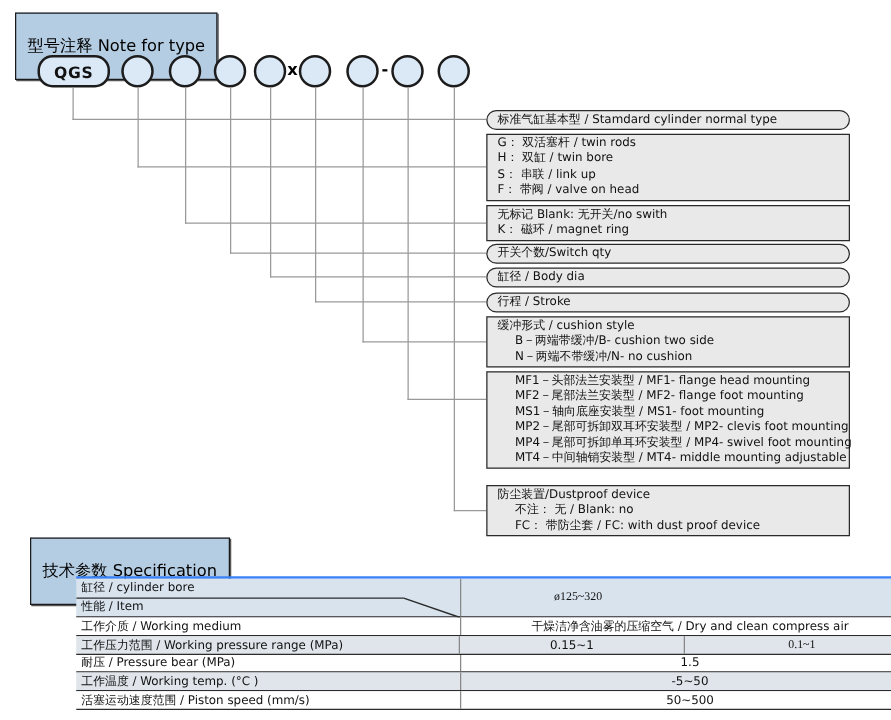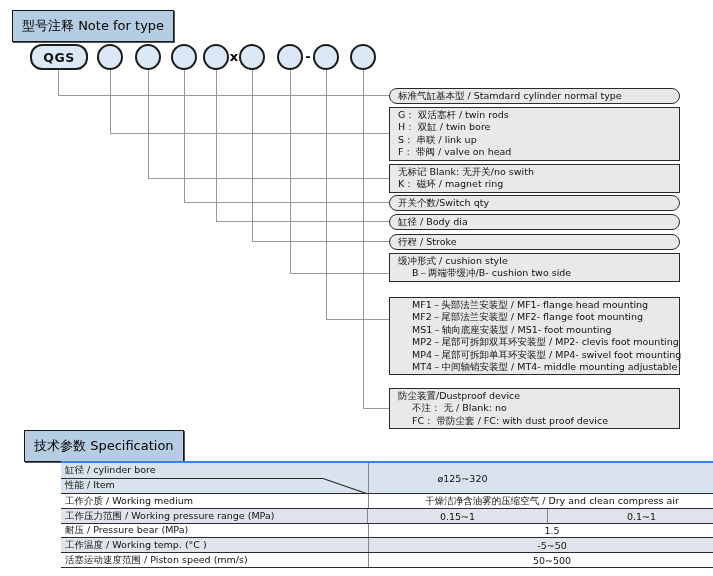--- a/index.html
+++ b/index.html
@@ -11,21 +11,21 @@
     --connector-gray:#999999;
     --ink:#1c1c1c;
   }
   *{margin:0;padding:0;box-sizing:border-box;}
   body{background:#fff;font-family:"DejaVu Sans","Liberation Sans",sans-serif;color:#111;}
   #canvas{position:relative;width:713px;height:576px;background:#ffffff;overflow:hidden;}
 
   .section-title{
     position:absolute;background:var(--accent-blue);
     border:1.5px solid #1a1a1a;box-shadow:1px 1px 0 #555;
-    padding:6px 9px;font-size:13px;color:#000;white-space:nowrap;
+    padding:17px 9px;font-size:13px;color:#000;white-space:nowrap;
   }
 
   .pill{
     position:absolute;left:30px;top:44px;width:58px;height:26px;
     border:2px solid var(--ink);border-radius:12px;background:var(--circle-fill);
     display:flex;align-items:center;justify-content:center;
     font-weight:bold;font-size:12.5px;letter-spacing:.5px;
   }
   .circle{
     position:absolute;top:44px;width:26px;height:26px;border-radius:50%;
@@ -65,21 +65,21 @@
   }
   .tcell-label.diag{position:relative;padding:0;display:block;}
   .diag svg{position:absolute;left:0;top:0;}
   .corner-top{position:absolute;top:1px;left:4px;}
   .corner-bottom{position:absolute;bottom:1px;left:4px;}
   .tcell-val{
     flex:1;display:flex;align-items:center;justify-content:center;
     text-align:center;white-space:nowrap;
   }
   .tcell-val.mid{border-right:1px solid #888;}
-  .w180{flex:0 0 180px;} .w187{flex:0 0 187px;}
+  .w180{flex:0 0 180px;} .w187{flex:0 0 187px;font-family:Liberation Serif, serif;}
 </style>
 </head>
 <body>
 
 <div id="canvas">
 
   <div class="section-title" style="left:12px;top:10px;">型号注释 Note for type</div>
 
   <div class="pill">QGS</div>
   <div class="circle" style="left:97px"></div>
@@ -137,20 +137,21 @@
     <div class="cline">缸径 / Body dia</div>
   </div>
 
   <div class="callout r1" style="top:234px">
     <div class="cline">行程 / Stroke</div>
   </div>
 
   <div class="callout rmulti" style="top:253px">
     <div class="cline">缓冲形式 / cushion style</div>
     <div class="cline indent">B－两端带缓冲/B- cushion two side</div>
+    <div class="cline indent">N－两端不带缓冲/N- no cushion</div>
   </div>
 
   <div class="callout rmulti" style="top:297px">
     <div class="cline indent">MF1－头部法兰安装型 / MF1- flange head mounting</div>
     <div class="cline indent">MF2－尾部法兰安装型 / MF2- flange foot mounting</div>
     <div class="cline indent">MS1－轴向底座安装型 / MS1- foot mounting</div>
     <div class="cline indent">MP2－尾部可拆卸双耳环安装型 / MP2- clevis foot mounting</div>
     <div class="cline indent">MP4－尾部可拆卸单耳环安装型 / MP4- swivel foot mounting</div>
     <div class="cline indent">MT4－中间轴销安装型 / MT4- middle mounting adjustable</div>
   </div>

